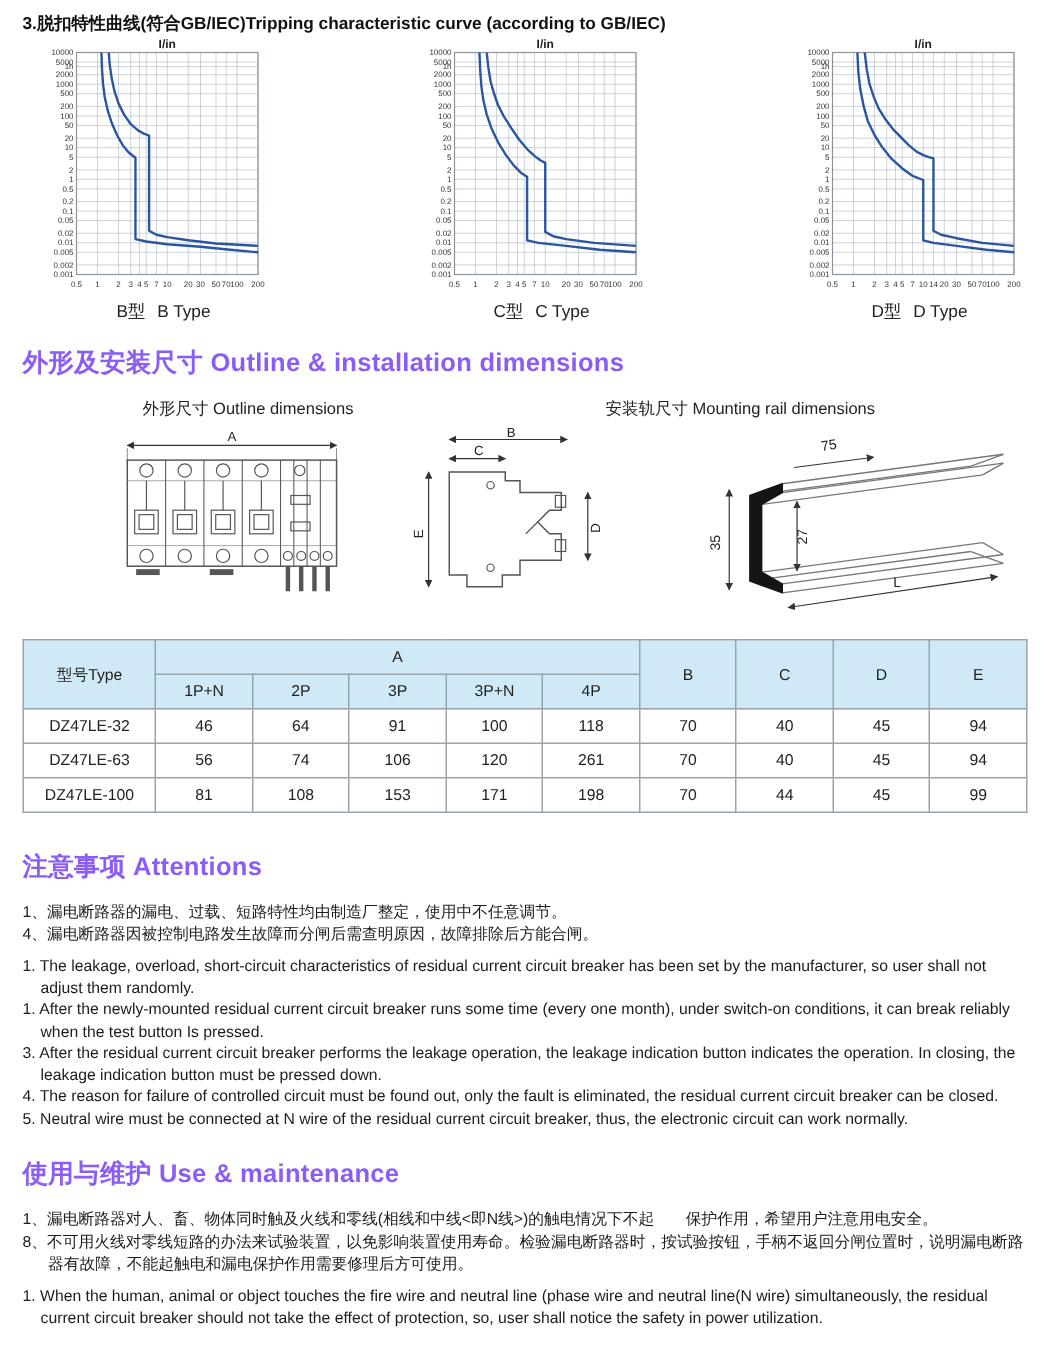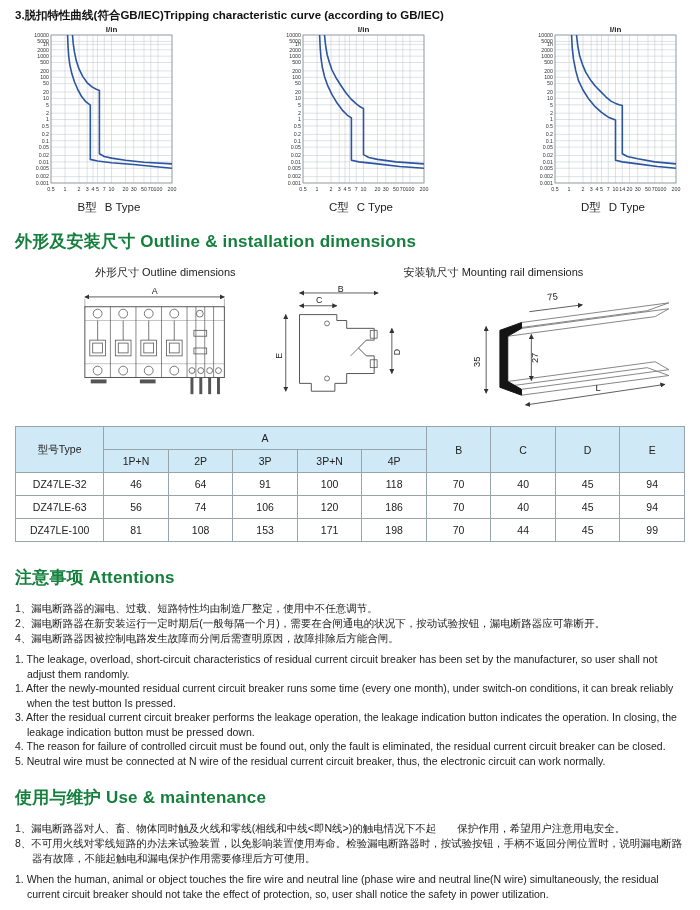--- a/index.html
+++ b/index.html
@@ -8,21 +8,21 @@
     width:700px; height:910px; overflow:hidden;
     font-family:"Liberation Sans","DejaVu Sans",sans-serif;
     color:#1c1c1c; padding:6px 15px 0 15px;
   }
   .doc-title { font-size:11.5px; font-weight:bold; color:#111; margin:2px 0 0 0; }
   .charts-row { display:flex; justify-content:center; gap:90px; margin-top:2px; }
   .chart-fig { width:162px; }
   .chart-fig svg { display:block; }
   .chart-caption { text-align:center; font-size:11.5px; color:#222; margin-top:3px; padding-left:22px; }
   .chart-caption .cn { margin-right:8px; }
-  h2.sec { font-size:17px; font-weight:bold; color:#15803d; margin:15px 0 0 0; letter-spacing:.2px; }
+  h2.sec { font-size:17px; font-weight:bold; color:#8b5cf6; margin:15px 0 0 0; letter-spacing:.2px; }
   .diagram-labels { display:flex; font-size:11px; color:#222; margin-top:12px;text-align:right; }
   .diagram-labels .lab1 { margin-left:80px; }
   .diagram-labels .lab2 { margin-left:168px; }
   .diagrams { display:flex; align-items:flex-start; margin-top:4px; }
   .diagrams svg { display:block; }
   table.dims {
     width:670px; border-collapse:collapse; margin-top:10px;
     font-size:10.5px; color:#222; table-layout:fixed;
   }
   table.dims th, table.dims td {
@@ -473,21 +473,21 @@
       <td>40</td>
       <td>45</td>
       <td>94</td>
     </tr>
     <tr>
       <td class="t-left">DZ47LE-63</td>
       <td>56</td>
       <td>74</td>
       <td>106</td>
       <td>120</td>
-      <td>186</td>
+      <td>261</td>
       <td>70</td>
       <td>40</td>
       <td>45</td>
       <td>94</td>
     </tr>
     <tr>
       <td class="t-left">DZ47LE-100</td>
       <td>81</td>
       <td>108</td>
       <td>153</td>
@@ -498,21 +498,20 @@
       <td>45</td>
       <td>99</td>
     </tr>
   </tbody>
 </table>
 
 <h2 class="sec" style="margin-top:24px">注意事项  Attentions</h2>
 
 <div class="list cn sp12">
   <p class="li">1、漏电断路器的漏电、过载、短路特性均由制造厂整定，使用中不任意调节。</p>
-  <p class="li">2、漏电断路器在新安装运行一定时期后(一般每隔一个月)，需要在合闸通电的状况下，按动试验按钮，漏电断路器应可靠断开。</p>
   <p class="li">4、漏电断路器因被控制电路发生故障而分闸后需查明原因，故障排除后方能合闸。</p>
 </div>
 <div class="list en">
   <p class="li">1. The leakage, overload, short-circuit characteristics of residual current circuit breaker has been set by the manufacturer, so user shall not adjust them randomly.</p>
   <p class="li">1. After the newly-mounted residual current circuit breaker runs some time (every one month), under switch-on conditions, it can break reliably when the test button Is pressed.</p>
   <p class="li">3. After the residual current circuit breaker performs the leakage operation, the leakage indication button indicates the operation. In closing, the leakage indication button must be pressed down.</p>
   <p class="li">4. The reason for failure of controlled circuit must be found out, only the fault is eliminated, the residual current circuit breaker can be closed.</p>
   <p class="li">5. Neutral wire must be connected at N wire of the residual current circuit breaker, thus, the electronic circuit can work normally.</p>
 </div>
 

